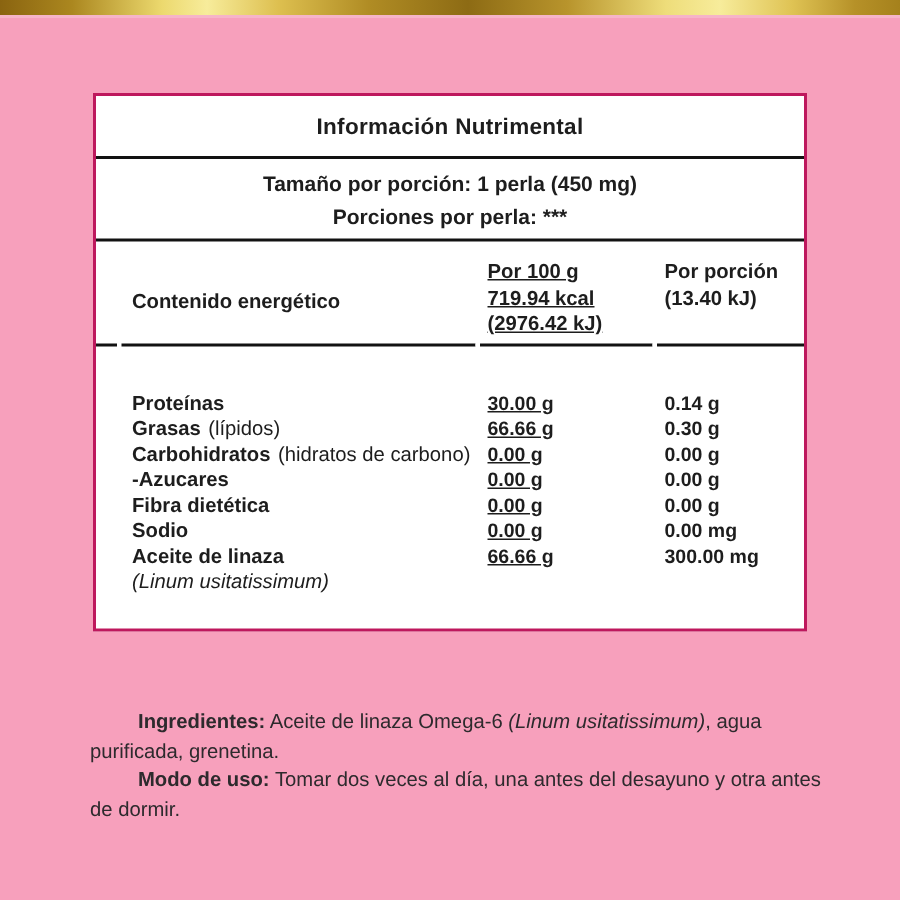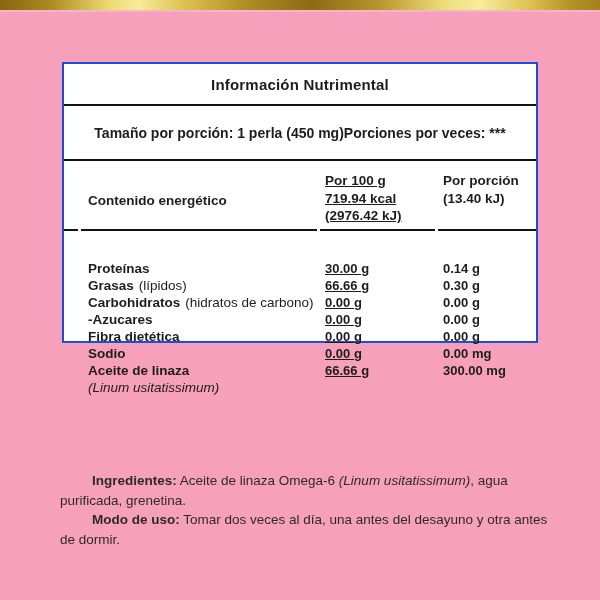--- a/index.html
+++ b/index.html
@@ -9,31 +9,31 @@
     background:#f7a0bc;
     font-family:"Liberation Sans", sans-serif;
     color:#1d1d1d;
     overflow:hidden;
   }
   .gold-bar {
     position:absolute; top:0; left:0; width:600px; height:12px;
     border-bottom:2px solid #f6b4c8;
   }
   .label-box {
-    position:absolute; left:62px; top:62px; width:476px; height:281px;
-    background:#ffffff; border:2px solid #1d4ed8;
+    position:absolute; left:62px; top:62px; width:476px; height:359px;
+    background:#ffffff; border:2px solid #be185d;
   }
   .sec-title {
     height:42px; border-bottom:2px solid #121212;
     display:flex; align-items:center; justify-content:center;
     font-weight:bold; font-size:15px; letter-spacing:0.2px;
   }
   .sec-portion {
     height:55px; border-bottom:2px solid #121212;
-    display:flex; flex-direction:row; align-items:center; justify-content:center;
+    display:flex; flex-direction:column; align-items:center; justify-content:center;
     font-weight:bold; font-size:14px; line-height:22px;
   }
   .sec-energy {
     height:68px; display:flex; padding-top:11px;
   }
   .col-label {
     width:261px; padding-left:24px; display:flex; align-items:center;
     font-weight:bold; font-size:13.5px;
   }
   .col-mid { width:118px;text-decoration:underline; }
@@ -64,21 +64,21 @@
 <div class="screen" style="background: rgb(247, 160, 188);">
 
   <div class="gold-bar" style="background: linear-gradient(90deg, rgb(138, 100, 16) 0%, rgb(171, 135, 31) 8%, rgb(236, 217, 110) 18%, rgb(247, 236, 155) 23%, rgb(221, 191, 79) 31%, rgb(176, 140, 36) 41%, rgb(141, 107, 20) 52%, rgb(184, 148, 44) 63%, rgb(238, 221, 122) 74%, rgb(247, 236, 155) 80%, rgb(223, 195, 84) 88%, rgb(182, 145, 40) 95%, rgb(165, 129, 28) 100%);"></div>
 
   <div class="label-box">
 
     <div class="sec-title">Información Nutrimental</div>
 
     <div class="sec-portion">
       <div>Tamaño por porción: 1 perla (450 mg)</div>
-      <div>Porciones por veces: ***</div>
+      <div>Porciones por perla: ***</div>
     </div>
 
     <div class="sec-energy">
       <div class="col-label">Contenido energético</div>
       <div class="col-mid energy-col">
         <div>Por 100 g</div>
         <div>719.94 kcal</div>
         <div>(2976.42 kJ)</div>
       </div>
       <div class="col-right energy-col">

